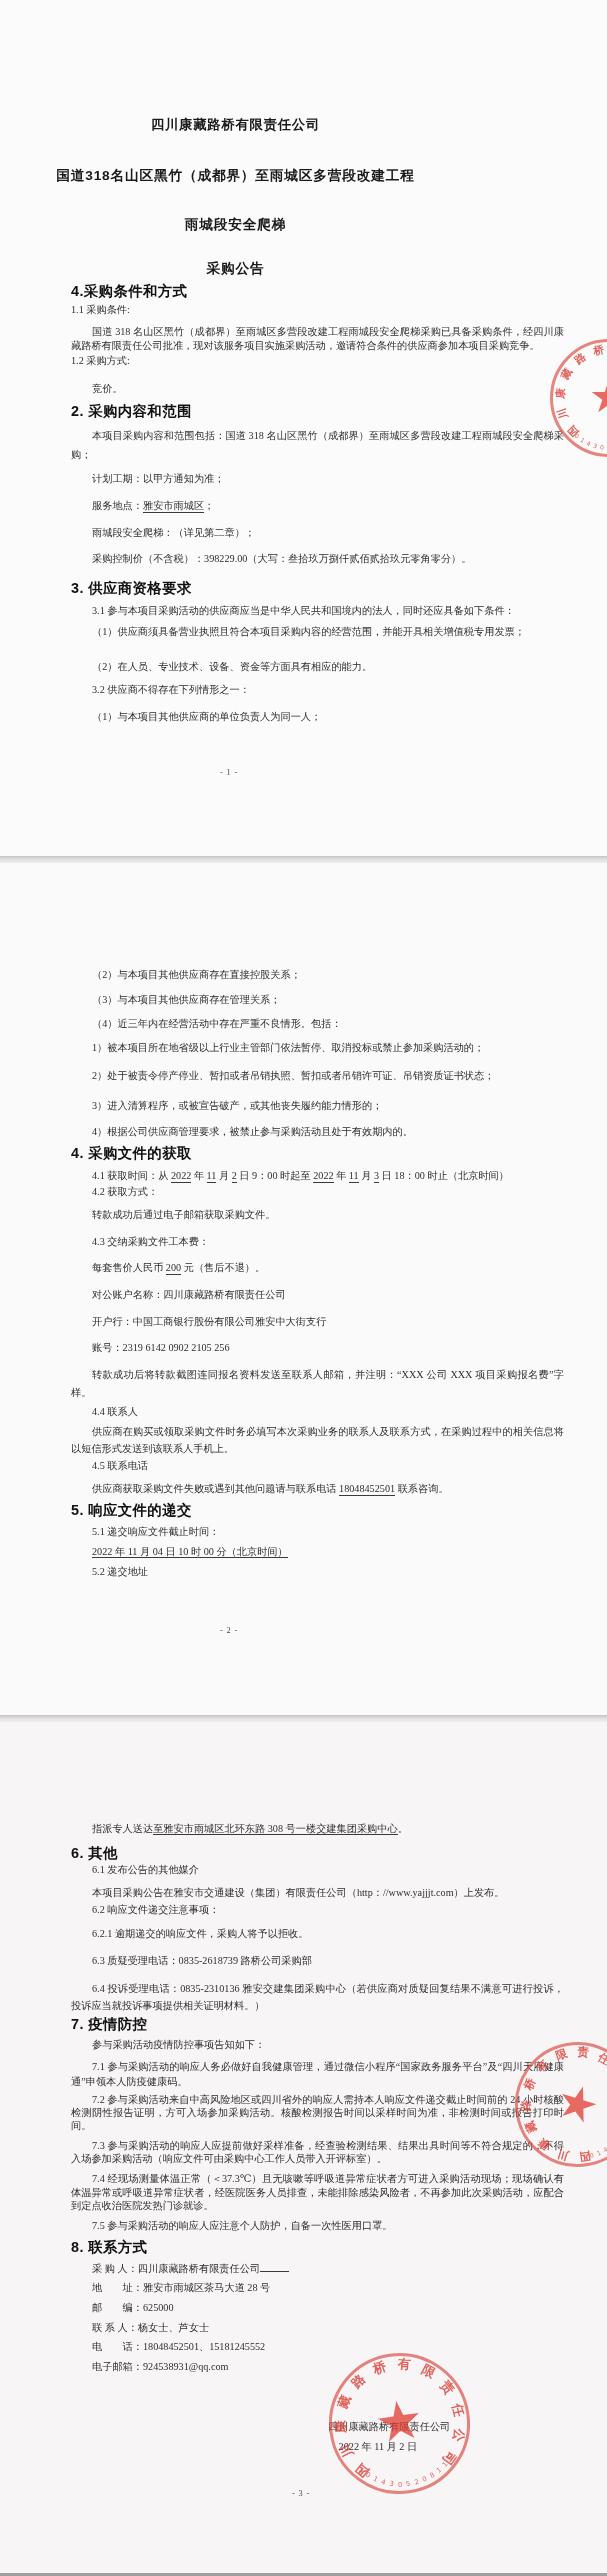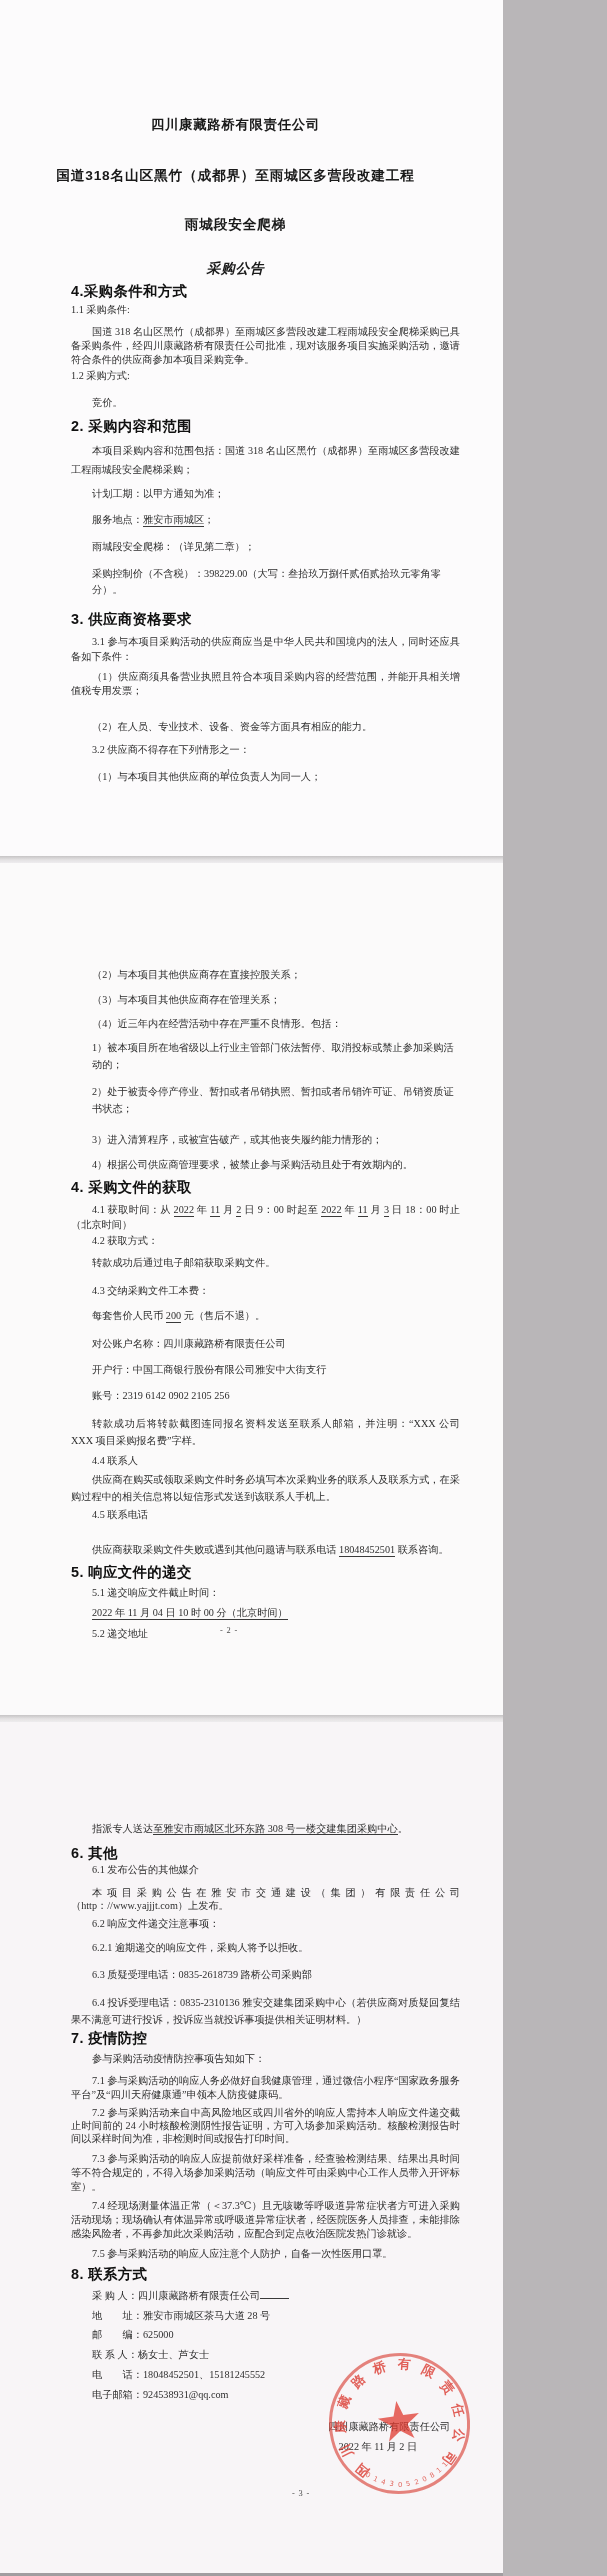--- a/index.html
+++ b/index.html
@@ -1,28 +1,28 @@
 <!DOCTYPE html>
 <html style="font-size:12px"><head>
 <meta charset="utf-8">
 <style>
   html,body{margin:0;padding:0;background:#b9b6b8;}
   body{width:607px;font-family:"Liberation Serif","DejaVu Serif",serif;color:#2d2d2d;}
-  .doc{width:503px;position:relative;overflow:hidden;}
+  .doc{width:607px;position:relative;overflow:hidden;}
   .page{position:relative;overflow:hidden;box-sizing:border-box;padding:0 43px 0 71px;}
   .page1{height:856px;background:#fcfbfc;}
   .page2{height:852px;background:#fbfafa;}
   .page3{height:854px;background:#f8f5f7;}
   .sep{height:6.8px;background:linear-gradient(180deg,#c6c4c5 0%,#e4e2e3 55%,#eeecee 100%);}
   .titles{margin-left:-71px;width:471px;text-align:center;font-family:"Liberation Sans","DejaVu Sans",sans-serif;font-weight:bold;color:#1a1a1a;}
   .t{letter-spacing:0.8px;}
   .t1{margin-top:115px;font-size:13.3px;line-height:20.5px;}
   .t2{margin-top:29px;font-size:13.7px;line-height:21px;}
   .t3{margin-top:28px;font-size:13.7px;line-height:21px;}
-  .t4{margin-top:23px;font-size:13.7px;line-height:21px;font-style:italic;}
+  .t4{margin-top:23px;font-size:13.7px;line-height:21px;}
   .h{font-family:"Liberation Sans","DejaVu Sans",sans-serif;font-weight:bold;font-size:14.4px;line-height:18px;color:#111;letter-spacing:0.4px;}
   .ln{font-size:10.2px;line-height:16.7px;}
   .item{padding-left:21px;}
   .p{font-size:10.2px;text-indent:21px;text-align:justify;}
   .lh17{line-height:13px;}.lh18{line-height:13.7px;}.lh19{line-height:14.4px;}
   .lh20{line-height:15px;}.lh22{line-height:16.7px;}.lh23{line-height:17.5px;}.lh25{line-height:19px;}
   .u{border-bottom:0.8px solid #3a3a3a;padding-bottom:0.8px;}
   .footer{position:absolute;font-size:8.4px;color:#4a4a4a;letter-spacing:0.8px;transform:translateX(-50%);}
   .sig{position:absolute;left:328px;top:695px;font-size:10.2px;line-height:20.5px;z-index:2;}
   .blank-u{display:inline-block;width:29px;border-bottom:0.8px solid #3a3a3a;height:9px;}
@@ -103,21 +103,21 @@
     <div class="ln item" style="margin-top:6px">转款成功后通过电子邮箱获取采购文件。</div>
     <div class="ln item" style="margin-top:10.6px">4.3 交纳采购文件工本费：</div>
     <div class="ln item" style="margin-top:9px"><span>每套售价人民币 </span><span class="u">200</span><span> 元（售后不退）。</span></div>
     <div class="ln item" style="margin-top:10.6px">对公账户名称：四川康藏路桥有限责任公司</div>
     <div class="ln item" style="margin-top:10px">开户行：中国工商银行股份有限公司雅安中大街支行</div>
     <div class="ln item" style="margin-top:9px">账号：2319 6142 0902 2105 256</div>
     <div class="p lh23" style="margin-top:10px">转款成功后将转款截图连同报名资料发送至联系人邮箱，并注明：“XXX 公司 XXX 项目采购报名费”字样。</div>
     <div class="ln item" style="margin-top:3px">4.4 联系人</div>
     <div class="p lh22" style="margin-top:3px">供应商在购买或领取采购文件时务必填写本次采购业务的联系人及联系方式，在采购过程中的相关信息将以短信形式发送到该联系人手机上。</div>
     <div class="ln item" style="margin-top:0.8px">4.5 联系电话</div>
-    <div class="ln item" style="margin-top:19px"><span>供应商获取采购文件失败或遇到其他问题请与联系电话 </span><span class="u">18048452501</span><span> 联系咨询。</span></div>
+    <div class="ln item" style="margin-top:6px"><span>供应商获取采购文件失败或遇到其他问题请与联系电话 </span><span class="u">18048452501</span><span> 联系咨询。</span></div>
 
     <div class="h" style="margin-top:3.8px">5. 响应文件的递交</div>
     <div class="ln item" style="margin-top:4.6px">5.1 递交响应文件截止时间：</div>
     <div class="ln item" style="margin-top:3px"><span class="u">2022 年 11 月 04 日 10 时 00 分（北京时间）</span></div>
     <div class="ln item" style="margin-top:3.8px">5.2 递交地址</div>
 
     <div class="footer" style="left:229px;top:763px">- 2 -</div>
   </div>
 
   <div class="sep"></div>

